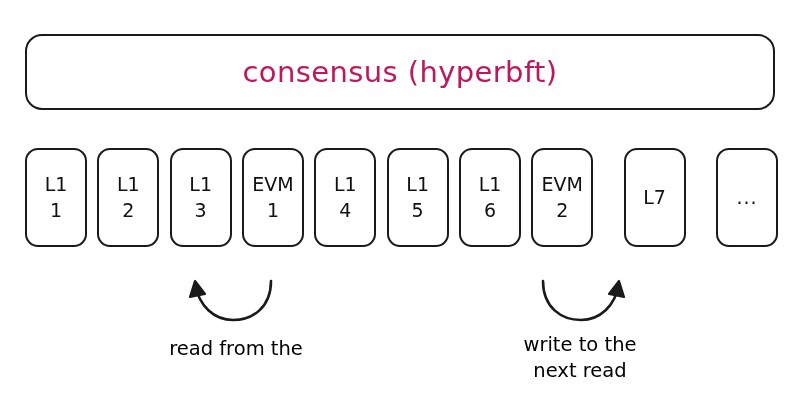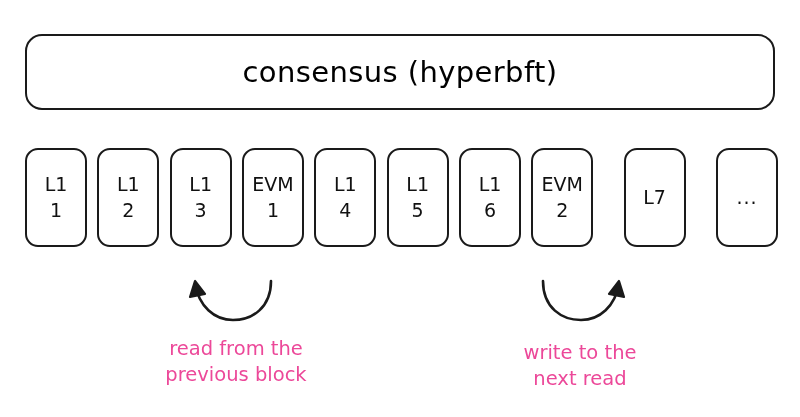--- a/index.html
+++ b/index.html
@@ -36,21 +36,21 @@
     border-radius: 17px;
     background: #ffffff;
     display: flex;
     align-items: center;
     justify-content: center;
   }
   .consensus-title {
     font-size: 29px;
     line-height: 1;
     letter-spacing: 0.4px;
-    color: #000000;
+    color: #be185d;
     white-space: nowrap;
   }
 
   
   .block-row {
     position: absolute;
     left: 25px;
     top: 148px;
     width: 753px;
     height: 99px;
@@ -96,31 +96,31 @@
     height: 417px;
     pointer-events: none;
   }
 
   
   .caption {
     position: absolute;
     text-align: center;
     font-size: 19.5px;
     line-height: 26px;
-    color: #ec4899;
+    color: #000000;
     white-space: nowrap;
   }
   .caption-read {
     left: 116px;
     top: 336px;
     width: 240px;
   }
   .caption-write {
     left: 460px;
-    top: 340px;
+    top: 332px;
     width: 240px;
   }
   .caption-line { display: block; }
 </style>
 </head>
 <body>
 
 <div id="diagram-root">
 
   <div class="consensus-bar">
@@ -190,21 +190,20 @@
     </g>
 
     <g>
       <path d="M 543 281 C 543 308, 562 320, 581 320 C 600 320, 615 306, 619 284" fill="none" stroke="#1a1a1a" stroke-width="2.6" stroke-linecap="round" stroke-linejoin="round"></path>
       <path d="M 619 281 L 624 297 L 609 294 Z" fill="#1a1a1a" stroke="#1a1a1a" stroke-width="2.2" stroke-linejoin="round"></path>
     </g>
   </svg>
 
   <div class="caption caption-read">
     <span class="caption-line">read from the</span>
-    <span class="caption-line">previous block</span>
   </div>
 
   <div class="caption caption-write">
     <span class="caption-line">write to the</span>
     <span class="caption-line">next read</span>
   </div>
 
 </div>
 
 </body></html>

